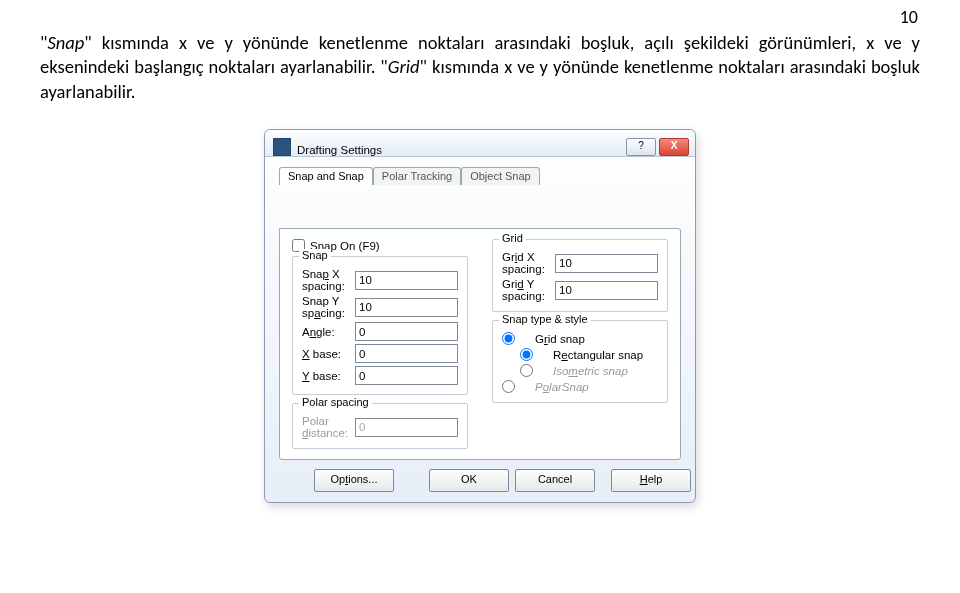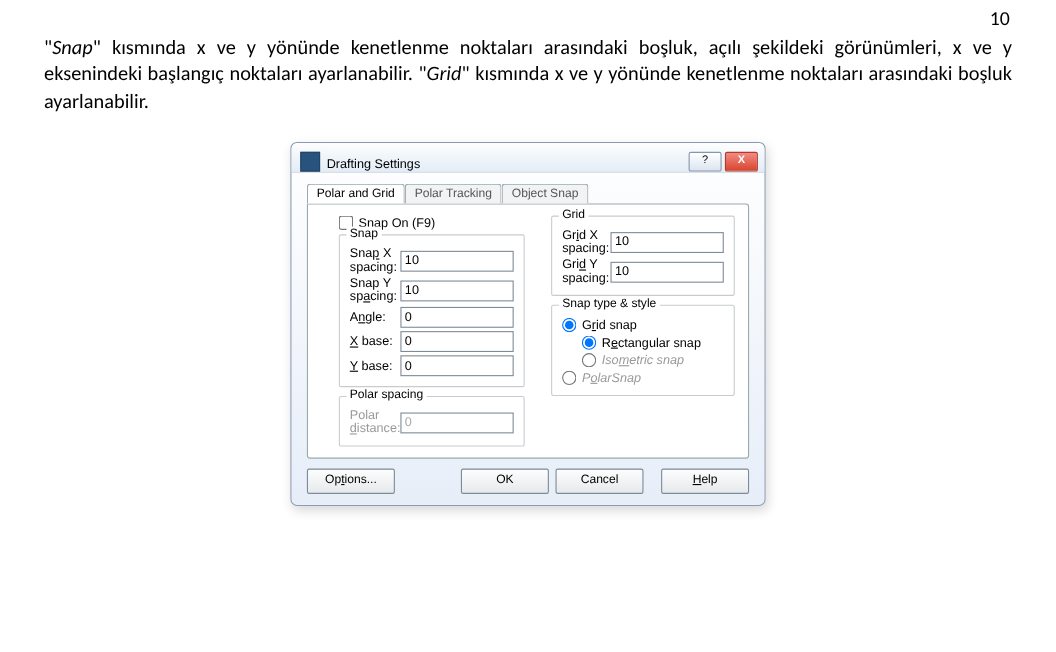--- a/index.html
+++ b/index.html
@@ -16,60 +16,60 @@
     background:linear-gradient(#fdfefe,#e3ecf6);border-bottom:1px solid #b8c3d4;border-radius:6px 6px 0 0;}
   .tico{width:16px;height:16px;background:#29537f;border:1px solid #234565;margin-right:6px;}
   .ttxt{flex:1;}
   .wbtn{width:28px;height:16px;margin-left:3px;border:1px solid #8796ab;border-radius:2px;text-align:center;line-height:14px;font-size:10px;background:linear-gradient(#fff,#dbe4ef);}
   .close{background:linear-gradient(#f28b82,#d94530);border-color:#b13a2c;color:#fff;font-weight:bold;}
   .body{padding:10px 14px 0 14px;}
   .tabs{display:flex;gap:0;}
   .tab{border:1px solid #9aa;border-bottom:none;padding:2px 8px 3px 8px;background:#fdfdfd;border-radius:3px 3px 0 0;font-size:11px;}
   .tab.active{position:relative;z-index:2;background:#fff;}
   .tab:not(.active){background:#f1f3f5;color:#555;}
-  .panel{border:1px solid #9aa;background:#fff;padding:10px 12px 2px 28px;border-radius:0 3px 3px 3px;}
+  .panel{border:1px solid #9aa;background:#fff;padding:10px 12px 2px 12px;border-radius:0 3px 3px 3px;margin-top:43px;}
   .row{display:flex;gap:24px;}
   .col{flex:1;}
   .ck{display:flex;align-items:center;gap:5px;margin-bottom:4px;}
   .ck input{margin:0;}
   .grp{border:1px solid #c8ccd0;border-radius:2px;padding:8px 9px 6px 9px;margin-bottom:8px;position:relative;}
   .grp .lg{position:absolute;top:-8px;left:6px;background:#fff;padding:0 3px;font-size:11px;}
   .frow{display:flex;align-items:center;margin:3px 0;}
   .frow label{flex:1;}
   .frow label.dis{color:#9a9a9a;}
   .frow input.v{width:95px;height:17px;border:1px solid #7f8a97;padding:0 3px;font-size:11.5px;}
   .frow input.v.dis{background:#fff;color:#aaa;}
-  .rd{display:flex;align-items:center;gap:5px;margin:3px 0;}
+  .rd{display:flex;align-items:center;gap:20px;margin:3px 0;}
   .rd input{margin:0;}
   .rd.dis label{color:#9a9a9a;font-style:italic;}
   .rd.sub{margin-left:18px;}
   .btnbar{display:flex;justify-content:flex-start;gap:0;padding:9px 14px 0 14px;}
   .btn{min-width:62px;height:21px;border:1px solid #7f8a97;background:linear-gradient(#fdfdfd,#e6e9ec);
-    font-size:11px;border-radius:2px;padding:0 8px;line-height:19px;text-align:center;}
+    font-size:11px;border-radius:2px;padding:0 8px;line-height:19px;text-align:center;margin-left:35px;}
   .spacer{flex:1;}
   .und{text-decoration:underline;}
 </style>
 </head>
 <body>
 
 <div class="page">
   <div class="num">10</div>
   <p class="para"><span>"</span><span class="em">Snap</span><span>" kısmında x ve y yönünde kenetlenme noktaları arasındaki boşluk, açılı şekildeki görünümleri, x ve y eksenindeki başlangıç noktaları ayarlanabilir. "</span><span class="em">Grid</span><span>" kısmında x ve y yönünde kenetlenme noktaları arasındaki boşluk ayarlanabilir.</span></p>
 
   <div class="dlg-wrap">
     <div class="titlebar">
       <div class="tico"></div>
       <div class="ttxt">Drafting Settings</div>
       <div class="wbtn">?</div>
       <div class="wbtn close">X</div>
     </div>
 
     <div class="body">
       <div class="tabs">
-        <div class="tab active">Polar and Grid</div>
+        <div class="tab active">Snap and Snap</div>
         <div class="tab">Polar Tracking</div>
         <div class="tab">Object Snap</div>
       </div>
 
       <div class="panel">
         <div class="row">
           <div class="col">
             <div class="ck">
                 <input type="checkbox" style="">
                 <label><span class="und">S</span>nap On (F9)</label>

